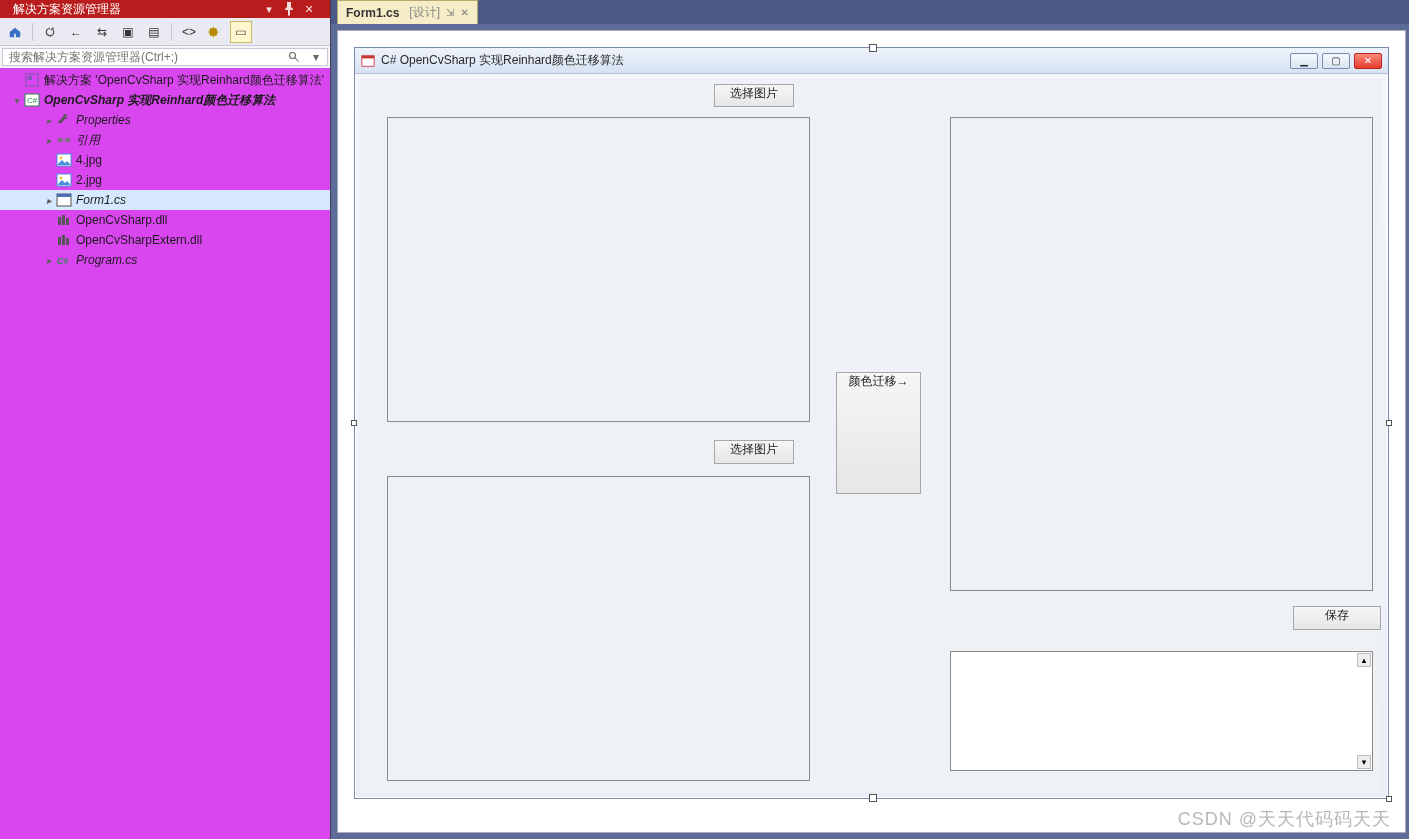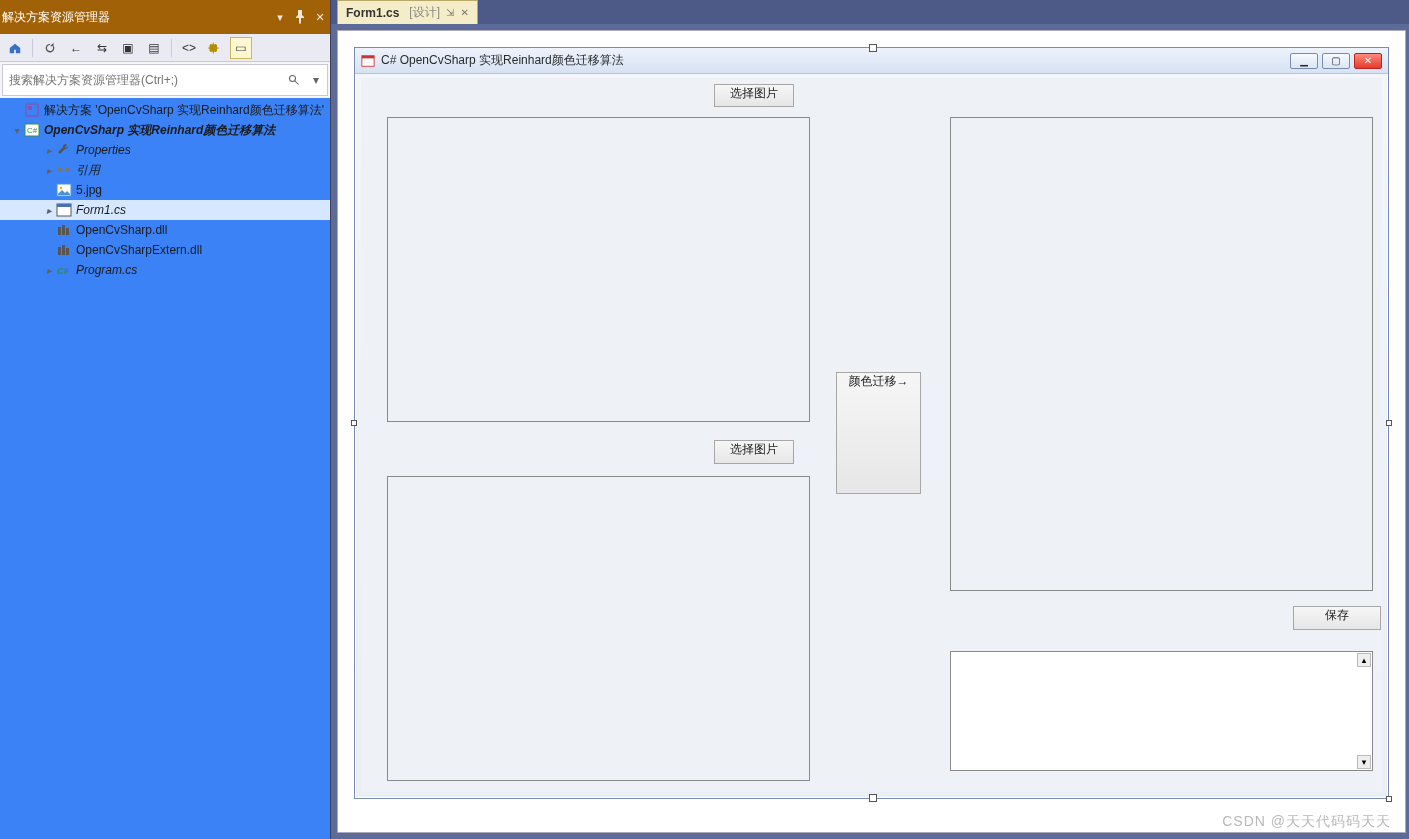--- a/index.html
+++ b/index.html
@@ -16,26 +16,26 @@
 
   
   .panel {
     width: 335px;
     background: #f5f5f5;
     border-right: 1px solid #3f3f5a;
     display: flex;
     flex-direction: column;
   }
   .panel-title {
-    background: #a16207;
+    background: #b91c1c;
     color: #fff;
     display: flex;
     align-items: center;
-    height: 34px;
-    padding: 0 2px;
+    height: 18px;
+    padding: 0 13px;
     font-size: 12px;
   }
   .panel-title .spacer { flex: 1; }
   .panel-title .ctrl {
     width: 16px; height: 16px;
     display: inline-flex; align-items: center; justify-content: center;
     margin-left: 4px; cursor: pointer; font-size: 11px; opacity: .85;
   }
   .toolbar {
     background: #eaeaf2;
@@ -52,35 +52,35 @@
     border: 1px solid transparent;
     cursor: pointer; color: #333;
   }
   .tbtn svg { width: 14px; height: 14px; }
   .tsep { width:1px; height:18px; background:#c8c8d8; margin:0 2px; }
   .search-row {
     display: flex; align-items: center;
     border: 1px solid #c8c8d8;
     background: #fff;
     margin: 2px;
-    height: 32px;
+    height: 18px;
   }
   .search-row input {
     flex: 1; border: none; outline: none;
     font-size: 12px; padding: 0 6px; color: #666;
     background: transparent;
   }
   .search-row .sicon {
     width: 22px; display:flex; align-items:center; justify-content:center;
     color:#666;
   }
   .tree {
     flex: 1;
     overflow: auto;
-    background: #3b82f6;
+    background: #d946ef;
     padding-top: 2px;
   }
   .node {
     display: flex; align-items: center;
     height: 20px; padding-right: 6px;
     cursor: default;
     white-space: nowrap;
   }
   .node.selected { background: #d6e8ff; }
   .arrow {
@@ -179,21 +179,21 @@
   }
   .txtbox .scroll-up, .txtbox .scroll-dn {
     position:absolute; right:1px; width:14px; height:14px;
     background:#eee; border:1px solid #bbb; font-size:9px;
     display:flex; align-items:center; justify-content:center;
   }
   .txtbox .scroll-up { top:1px; } .txtbox .scroll-dn { bottom:1px; }
 
   .watermark {
     position:absolute; right:18px; bottom:8px;
-    color:#888; opacity:.6; font-size:14px; letter-spacing:1px;
+    color:#888; opacity:.6; font-size:18px; letter-spacing:1px;
     pointer-events:none;
   }
 </style>
 </head>
 <body>
 
 <div class="layout">
 
   <div class="panel">
     <div class="panel-title">
@@ -289,21 +289,32 @@
       </div>
       <div class="node ind3">
         <span class="arrow none"></span>
         <span class="nicon">
           <svg viewBox="0 0 16 16">
               <rect x="1" y="2" width="14" height="12" fill="#fff" stroke="#4a90d9"></rect>
               <circle cx="5" cy="6" r="1.3" fill="#f2b200"></circle>
               <path d="M2 12l4-4 3 3 2-2 3 3v1H2z" fill="#4a90d9"></path>
             </svg>
         </span>
-        <span class="nlabel">5.jpg</span>
+        <span class="nlabel">4.jpg</span>
+      </div>
+      <div class="node ind3">
+        <span class="arrow none"></span>
+        <span class="nicon">
+          <svg viewBox="0 0 16 16">
+              <rect x="1" y="2" width="14" height="12" fill="#fff" stroke="#4a90d9"></rect>
+              <circle cx="5" cy="6" r="1.3" fill="#f2b200"></circle>
+              <path d="M2 12l4-4 3 3 2-2 3 3v1H2z" fill="#4a90d9"></path>
+            </svg>
+        </span>
+        <span class="nlabel">2.jpg</span>
       </div>
       <div class="node ind2 selected">
         <span class="arrow closed"></span>
         <span class="nicon">
           <svg viewBox="0 0 16 16">
               <rect x="1" y="2" width="14" height="12" fill="#fff" stroke="#555"></rect>
               <rect x="1" y="2" width="14" height="3" fill="#4a6fb3"></rect>
             </svg>
         </span>
         <span class="nlabel">Form1.cs</span>

